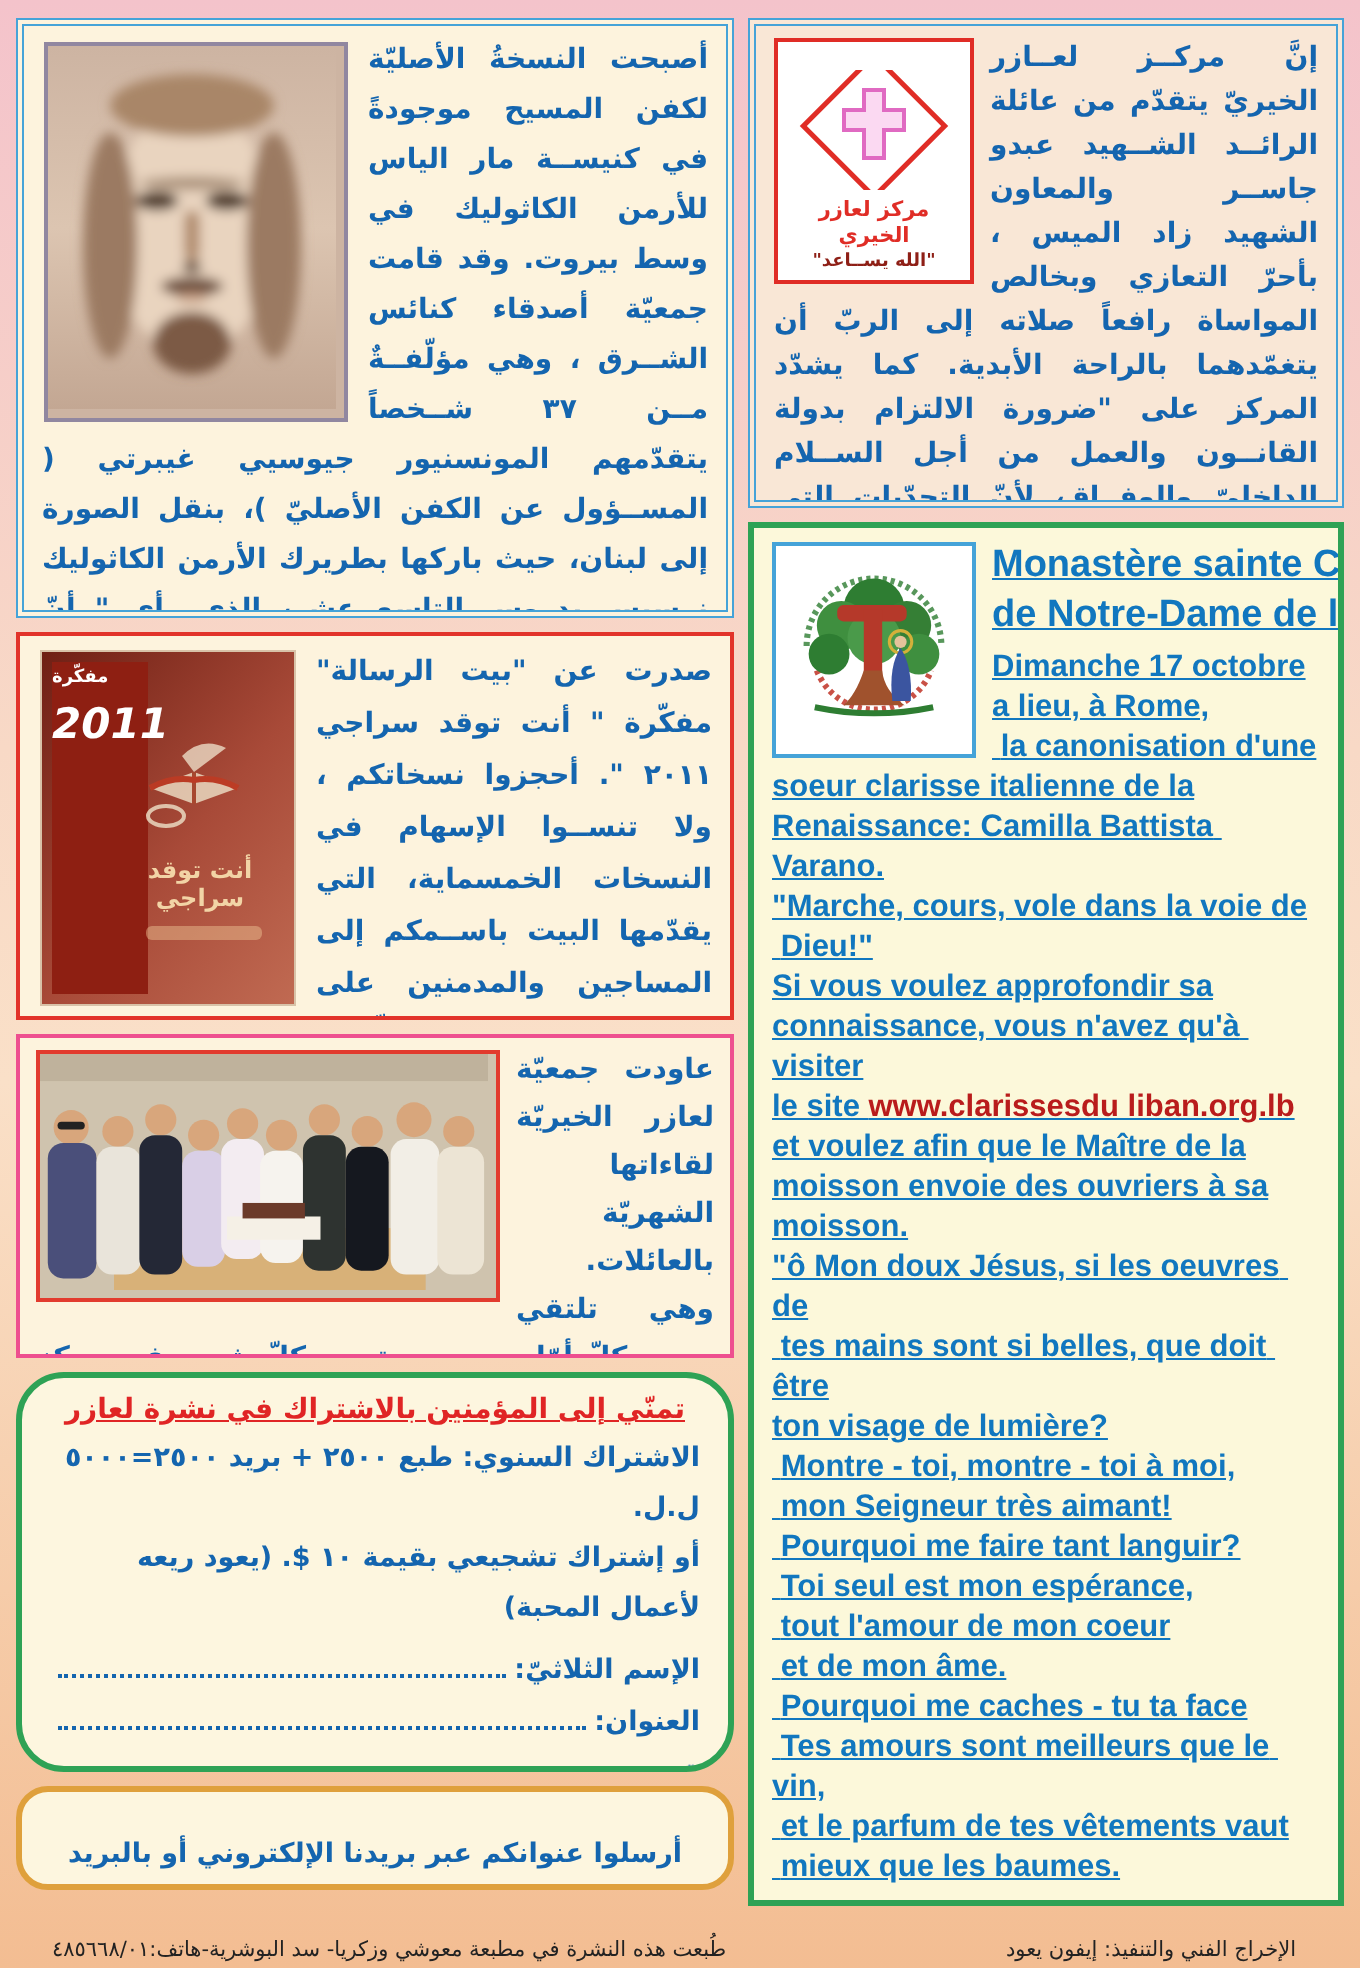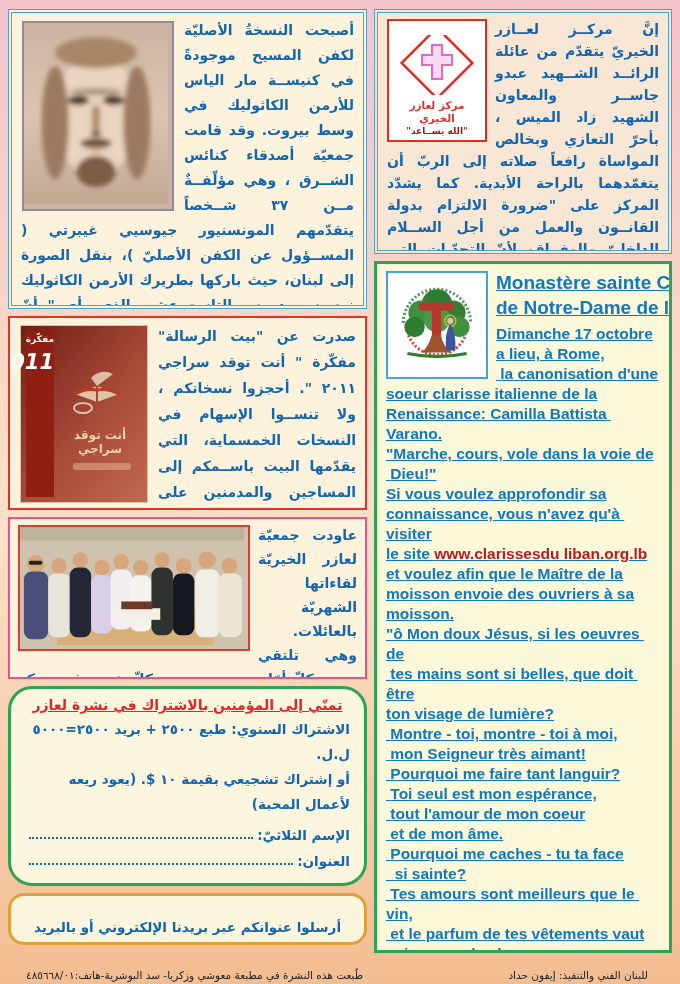--- a/index.html
+++ b/index.html
@@ -23,22 +23,22 @@
   .ar-sm{font-size:14px;line-height:25px;}
   .ar-a {font-size:14px;line-height:22px;}
   .ar-b {font-size:14px;line-height:26px;}
   .ar-c {font-size:14px;line-height:24px;}
 
   
   .shroud{width:148px;height:186px;float:left;margin:3px 10px 4px 1px;border:2px solid #9187a0;background:#cdb4a2;}
   
   .cover{width:126px;height:176px;float:left;margin:2px 10px 2px 1px;position:relative;
          background:linear-gradient(130deg,#6f1f14,#a84a38 55%,#c06a52);border:1px solid #d8c2a8;}
-  .cover-strip{position:absolute;left:5px;top:5px;bottom:5px;width:28px;background:#8e1f12;
-               display:flex;flex-direction:column;align-items:flex-end;color:#fff;}
+  .cover-strip{position:absolute;left:5px;top:5px;bottom:5px;width:48px;background:#8e1f12;
+               display:flex;flex-direction:column;align-items:flex-start;color:#fff;}
   .cov-label{font-size:9px;font-weight:bold;margin:3px 0 1px;direction:rtl;}
   .cov-digit{font-size:21px;font-weight:bold;line-height:34px;font-style:italic;}
   .cover-art{position:absolute;left:40px;top:38px;}
   .cover-title{position:absolute;bottom:46px;left:34px;right:2px;text-align:center;color:#f2d4a6;
                font-size:12px;font-weight:bold;direction:rtl;}
   .cover-sub{position:absolute;bottom:32px;left:52px;right:16px;height:7px;background:rgba(240,200,150,.45);border-radius:3px;}
   
   .photo{width:228px;height:122px;float:left;margin:2px 8px 2px 0;border:2px solid #e23b2e;background:#cfc3ae;}
   
   .lazlogo{width:92px;float:left;margin:1px 8px 3px 0;background:#fff;border:2px solid #e02d26;
@@ -347,40 +347,35 @@
           <span class="fr-text"> et de mon âme.</span>
             <span class="fr-link"></span>
             <span class="fr-right"></span>
         </div>
           <div class="fr-line">
           <span class="fr-text"> Pourquoi me caches - tu ta face</span>
             <span class="fr-link"></span>
             <span class="fr-right"></span>
         </div>
           <div class="fr-line">
-          <span class="fr-text">  si sainte?</span>
-            <span class="fr-link"></span>
-            <span class="fr-right"></span>
-        </div>
-          <div class="fr-line">
           <span class="fr-text"> Tes amours sont meilleurs que le vin,</span>
             <span class="fr-link"></span>
             <span class="fr-right"></span>
         </div>
           <div class="fr-line">
           <span class="fr-text"> et le parfum de tes vêtements vaut</span>
             <span class="fr-link"></span>
             <span class="fr-right"></span>
         </div>
           <div class="fr-line">
           <span class="fr-text"> mieux que les baumes.</span>
             <span class="fr-link"></span>
             <span class="fr-right"></span>
         </div>
         </div>
     </section>
   </div>
 
   <div class="footer">
     <span class="f-left">طُبعت هذه النشرة في مطبعة معوشي وزكريا- سد البوشرية-هاتف:٤٨٥٦٦٨/٠١</span>
-    <span class="f-right">للبنان الفني والتنفيذ: إيفون حداد</span>
+    <span class="f-right">الإخراج الفني والتنفيذ: إيفون يعود</span>
   </div>
 </div>
 
 </body></html>

